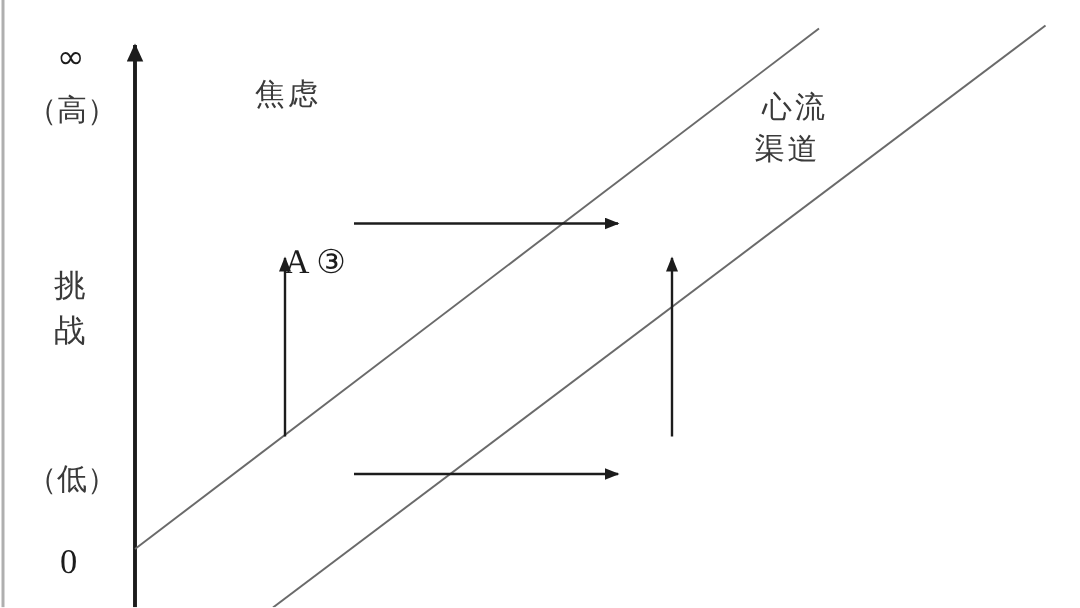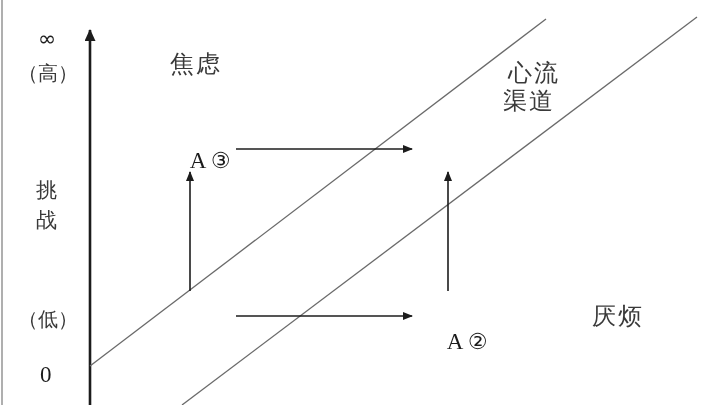--- a/index.html
+++ b/index.html
@@ -25,21 +25,21 @@
     pointer-events: none;
   }
   .lbl {
     position: absolute;
     white-space: pre;
     line-height: 1.15;
     color: #3a3a3a;
   }
   .cjk {
     font-family: "DejaVu Sans", "Liberation Sans", sans-serif;
-    font-size: 24px;
+    font-size: 20px;
     letter-spacing: 2px;
   }
   .axis-cjk {
     font-family: "DejaVu Sans", "Liberation Sans", sans-serif;
     font-size: 21px;
     color: #3a3a3a;
   }
   .node {
     position: absolute;
     font-family: "Liberation Serif", "DejaVu Serif", serif;
@@ -130,25 +130,21 @@
   <div class="lbl paren" style="left:18px; top:308px;">（低）</div>
 
   <div class="lbl zero" style="left:40px; top:362px;">0</div>
 
   <div class="lbl cjk" style="left:170px; top:51px;">焦虑</div>
 
   <div class="lbl cjk" style="left:508px; top:60px;text-align:right;">心流</div>
 
   <div class="lbl cjk" style="left:503px; top:88px;">渠道</div>
 
-  <div class="lbl cjk" style="left:592px; top:303px;">厌烦</div>
 
-  <div class="node" style="left:168px; top:122px;">
+  <div class="node" style="left:168px; top:136px;">
     <span>A</span><span> </span><span class="circled">③</span>
   </div>
 
 
 
-  <div class="node" style="left:425px; top:303px;">
-    <span>A</span><span> </span><span class="circled">②</span>
-  </div>
 
 </div>
 
 </body></html>

